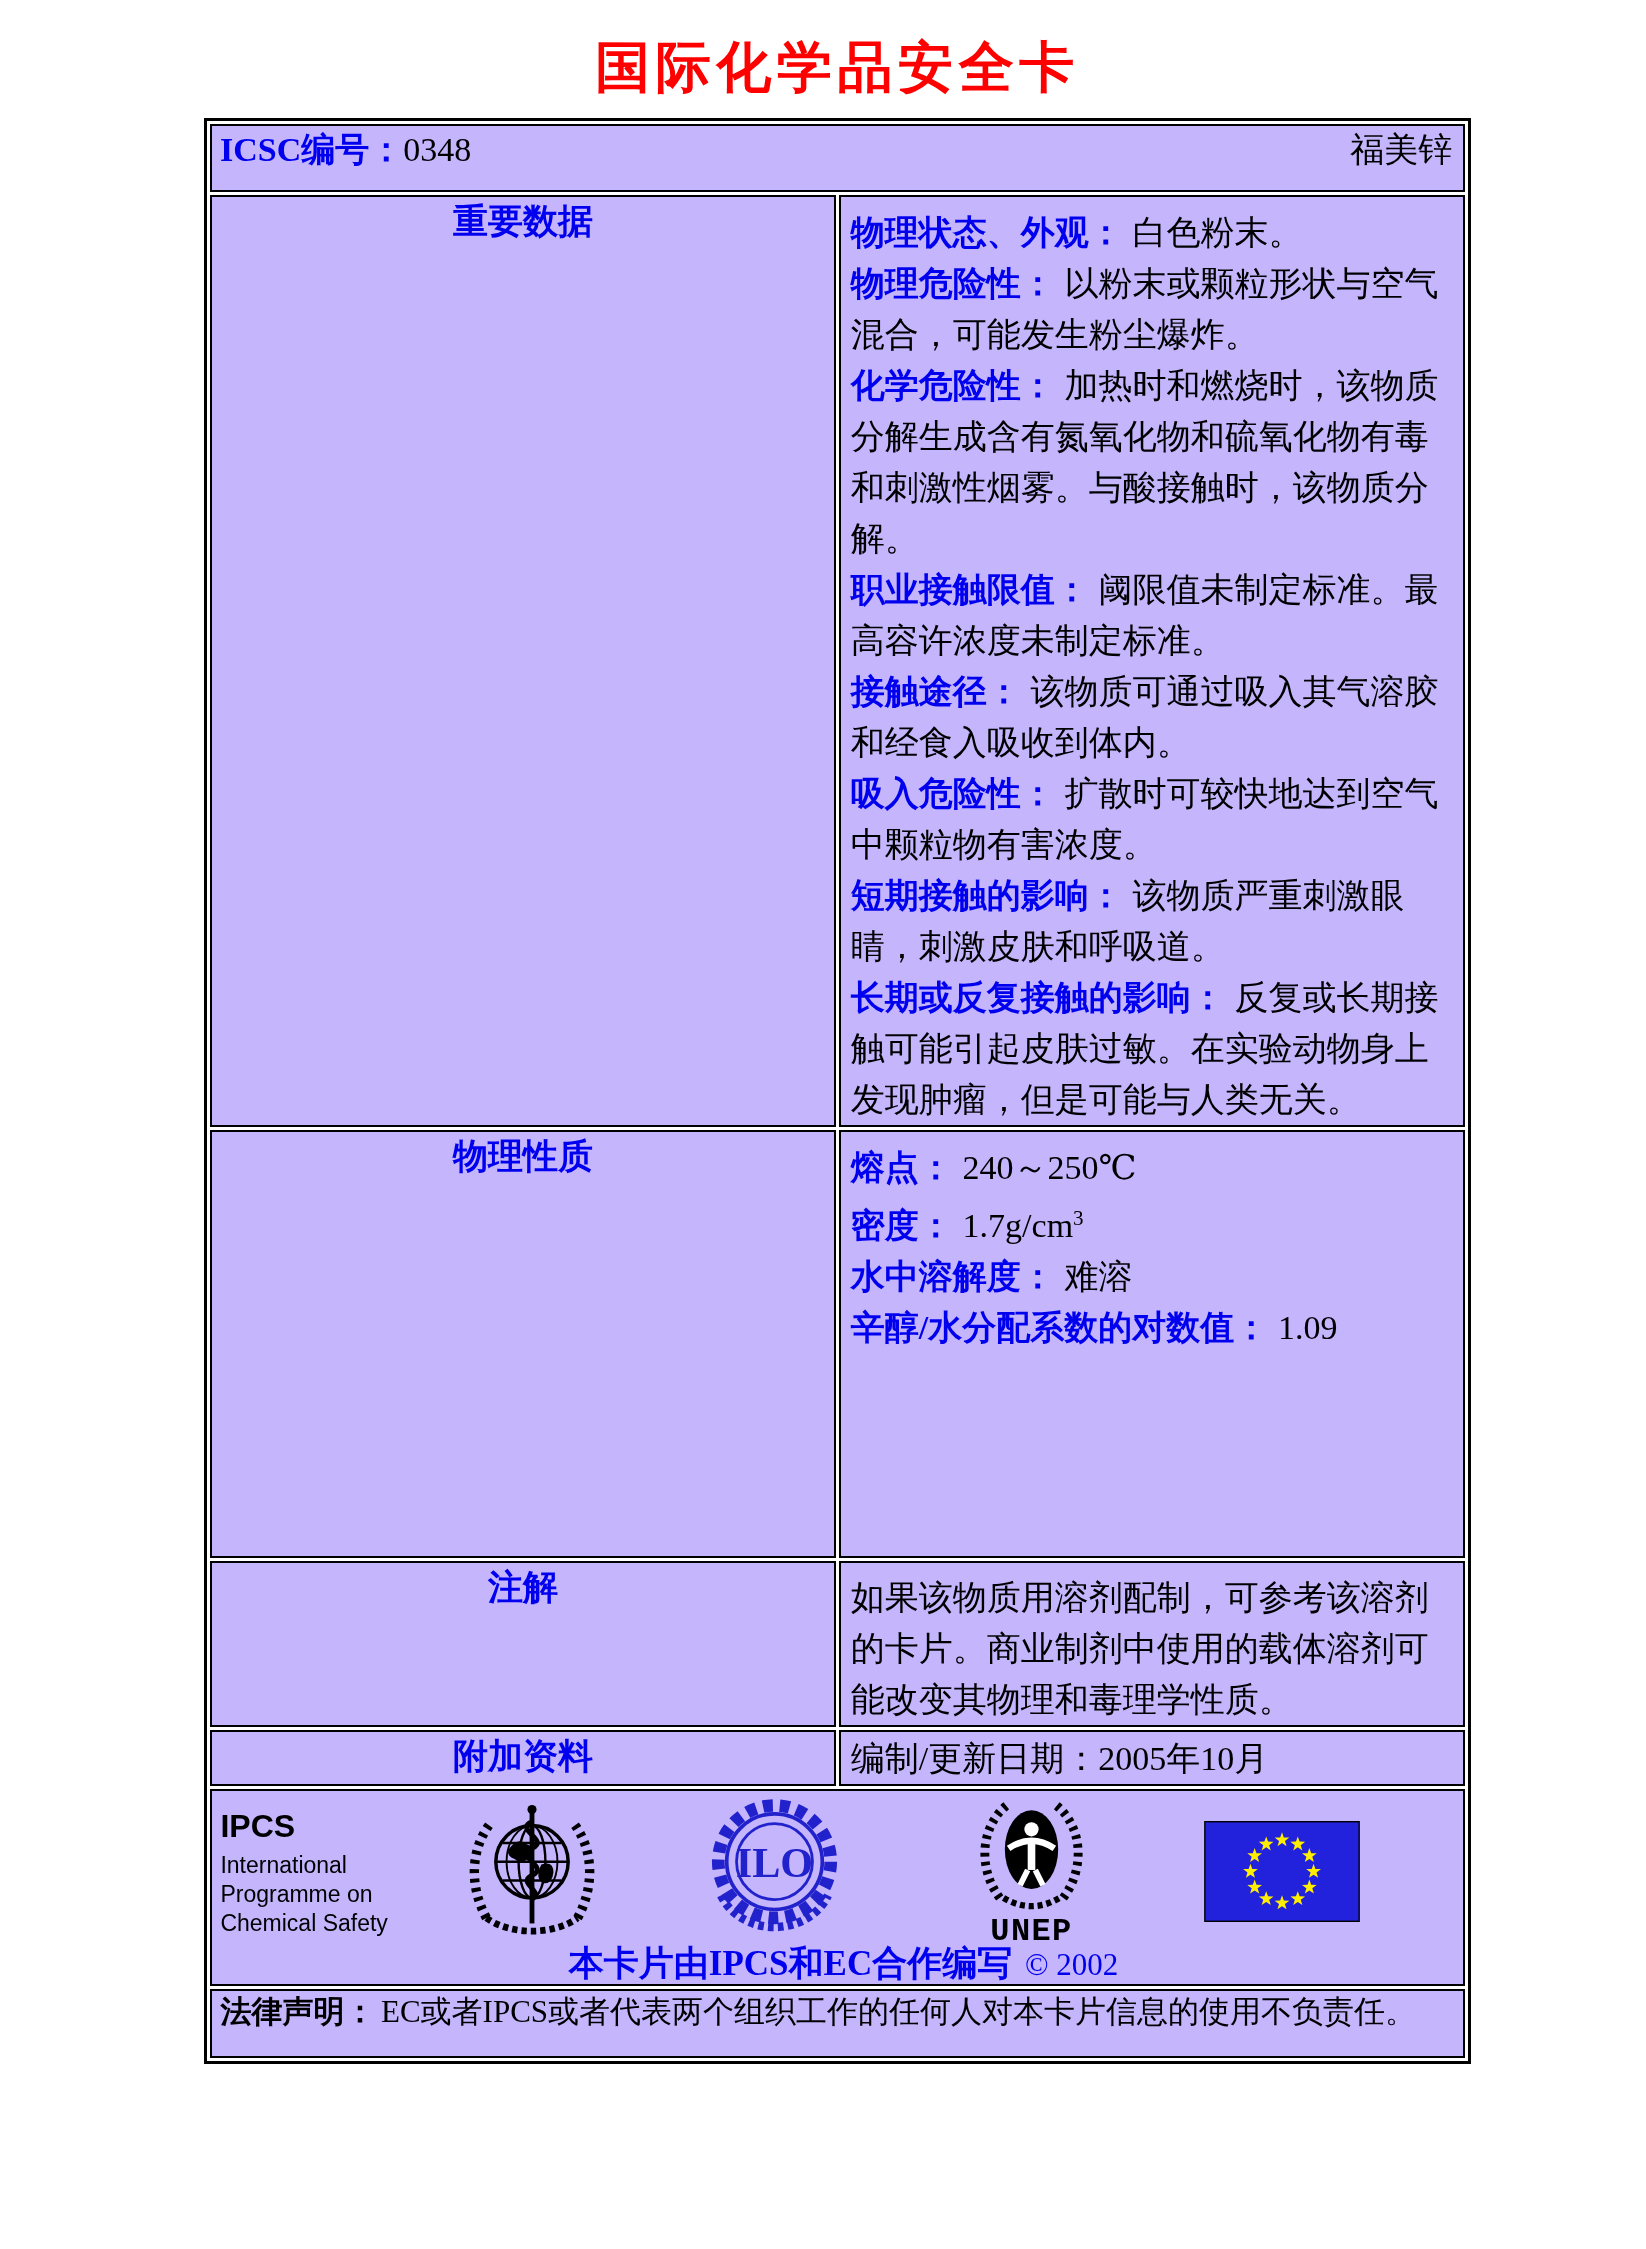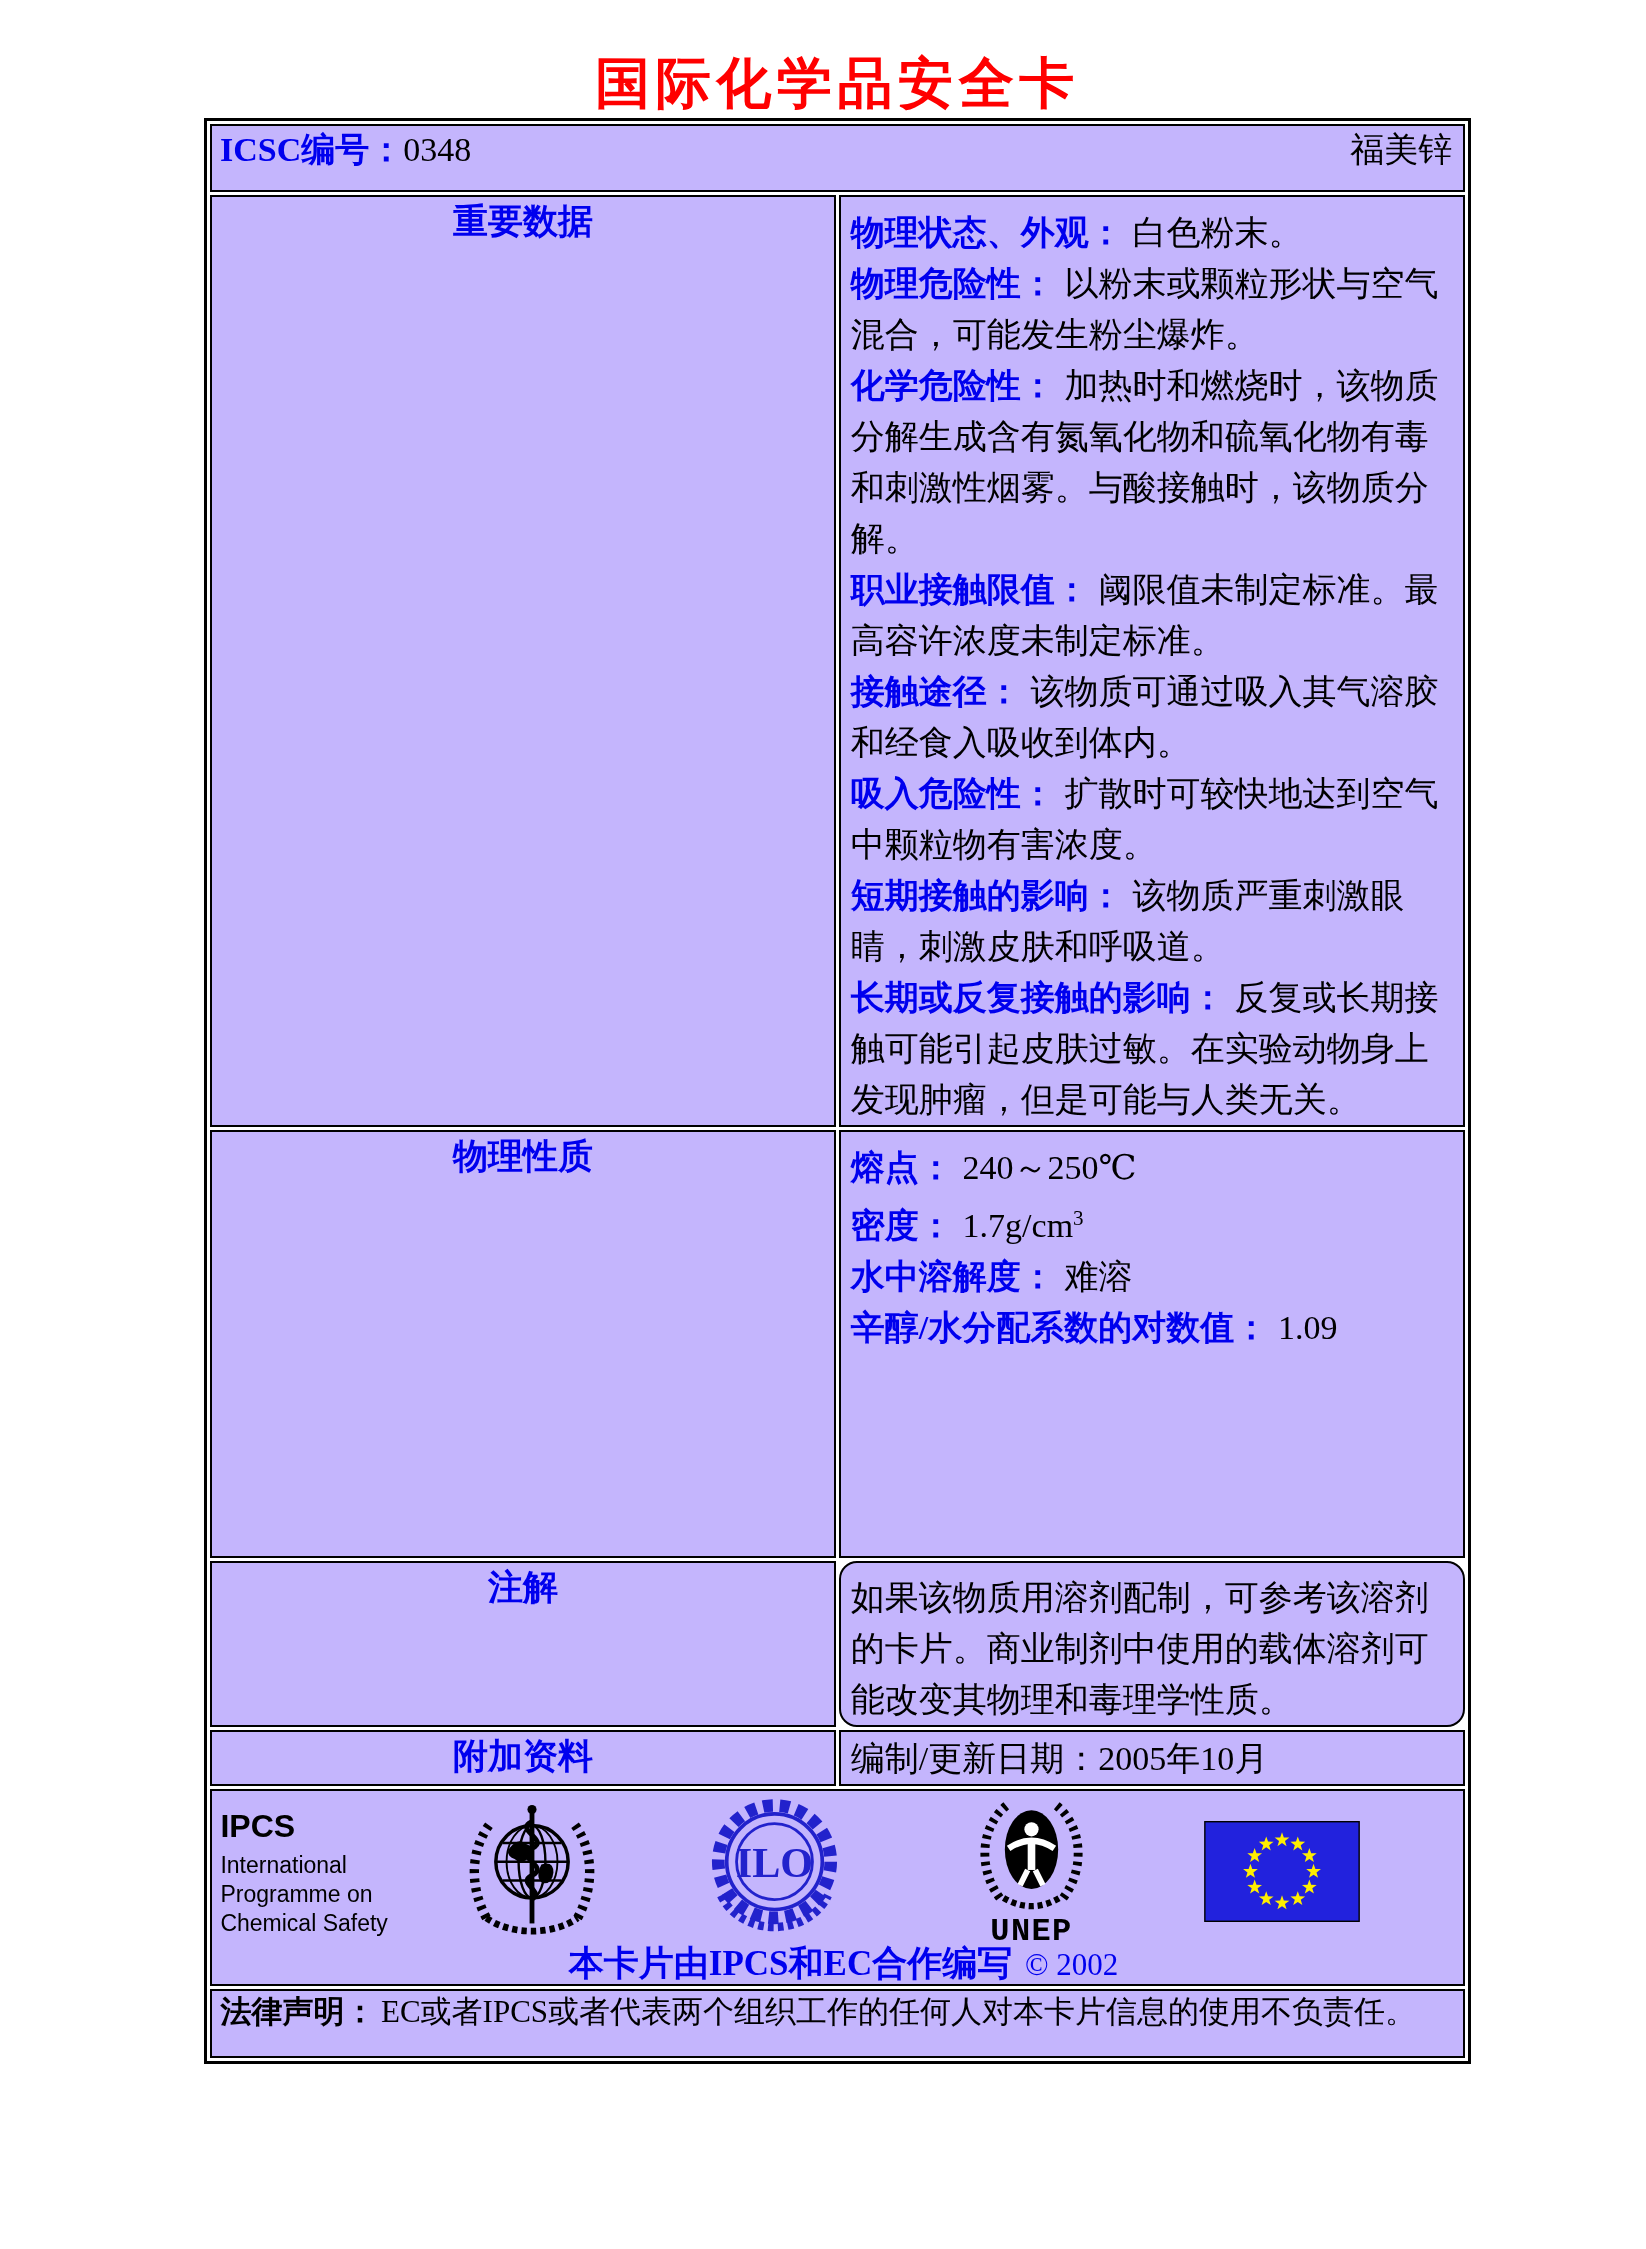--- a/index.html
+++ b/index.html
@@ -10,21 +10,20 @@
   }
   .page { position: relative; width: 1646px; height: 2250px; overflow: hidden; }
 
   .main-title {
     position: absolute; left: 204px; top: 31px; width: 1267px;
     text-align: center;
     color: #ff0000;
     font-size: 55px; font-weight: bold;
     letter-spacing: 5.6px;
     font-family: "Liberation Serif", "DejaVu Serif", serif;
-    margin-top: 16px;
   }
 
   table.card {
     position: absolute; left: 204px; top: 118px;
     width: 1267px;
     border: 3.5px solid #000;
     border-collapse: separate;
     border-spacing: 3.5px;
     table-layout: fixed;
     background: #fff;
@@ -53,21 +52,21 @@
   }
   .icsc-left { white-space: nowrap; }
   .lbl-blue { color: #0000ee; font-weight: bold; }
   .txt-black { color: #000; }
 
   
   td.content { padding: 9.8px 11.3px 0 9.8px; font-size: 34px; line-height: 51px; color: #000; }
   td.h-important { height: 756px; }
   td.h-physical  { height: 414px; }
   td.h-env       { height: 97px; }
-  td.h-notes     { height: 101px; border-radius: 18px; }
+  td.h-notes     { height: 101px; }
   td.h-add       { height: 41px; padding-top: 1px; }
   .entry { margin: 0; }
   .elabel { color: #0000ee; font-weight: bold; margin-right: 9.8px; }
   .prop { margin: 0; }
   .prop sup { font-size: 21px; }
 
   
   td.footer-cell { height: 191px; position: relative; }
   .ipcs-block {
     position: absolute; left: 8.4px; top: 17px;

